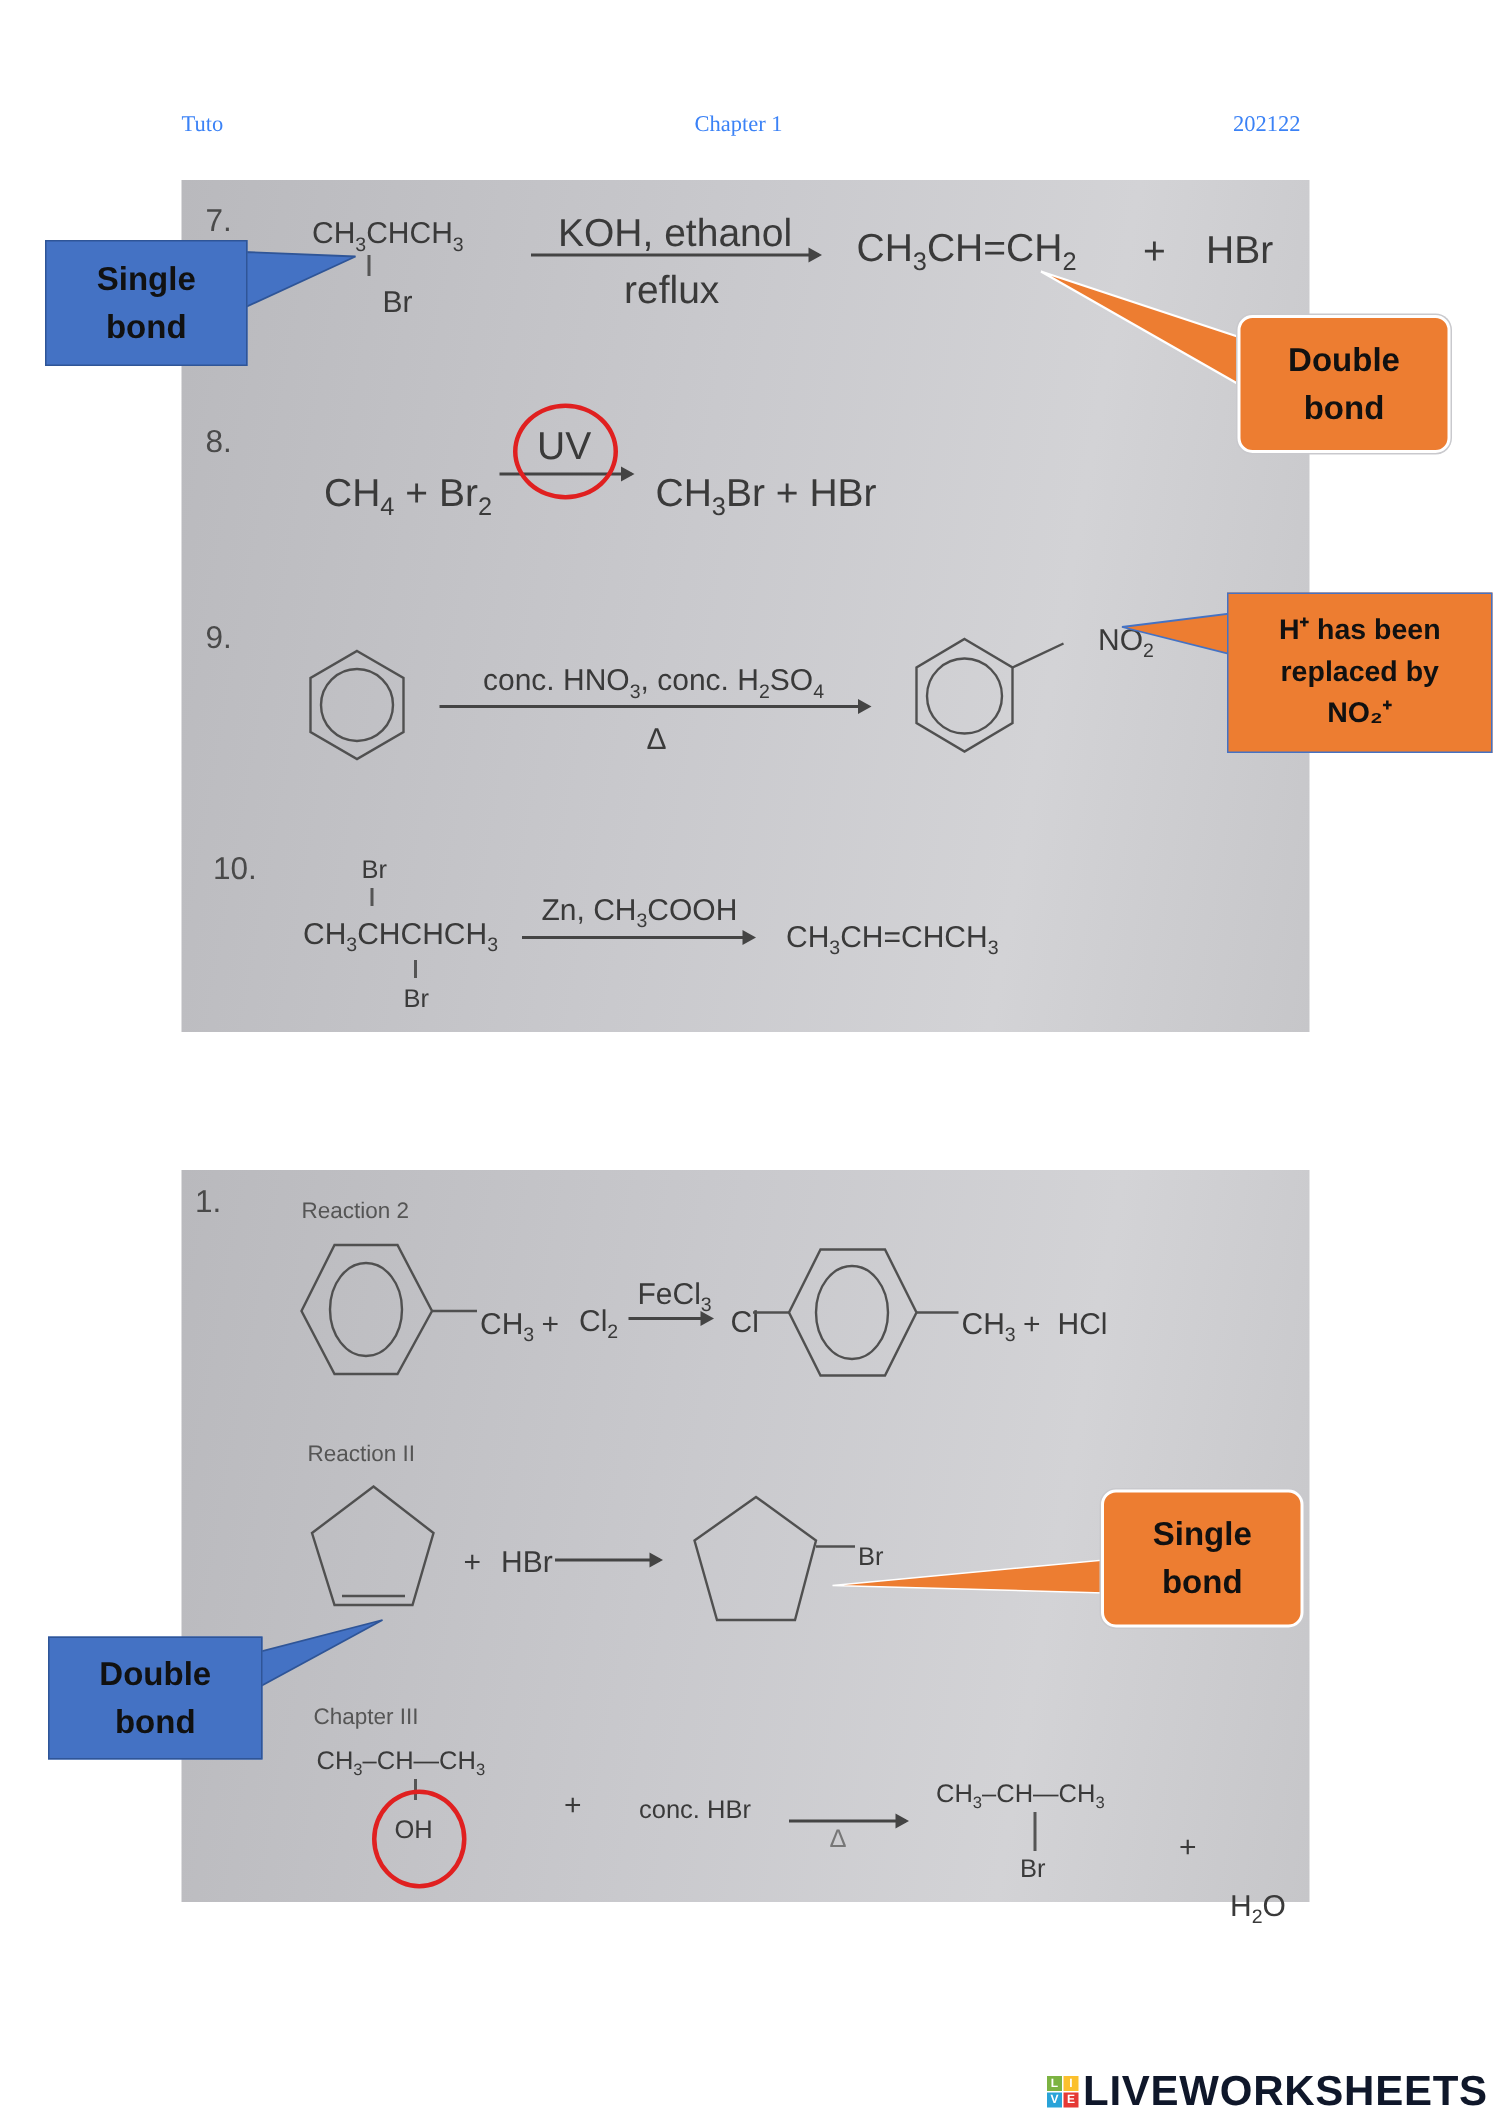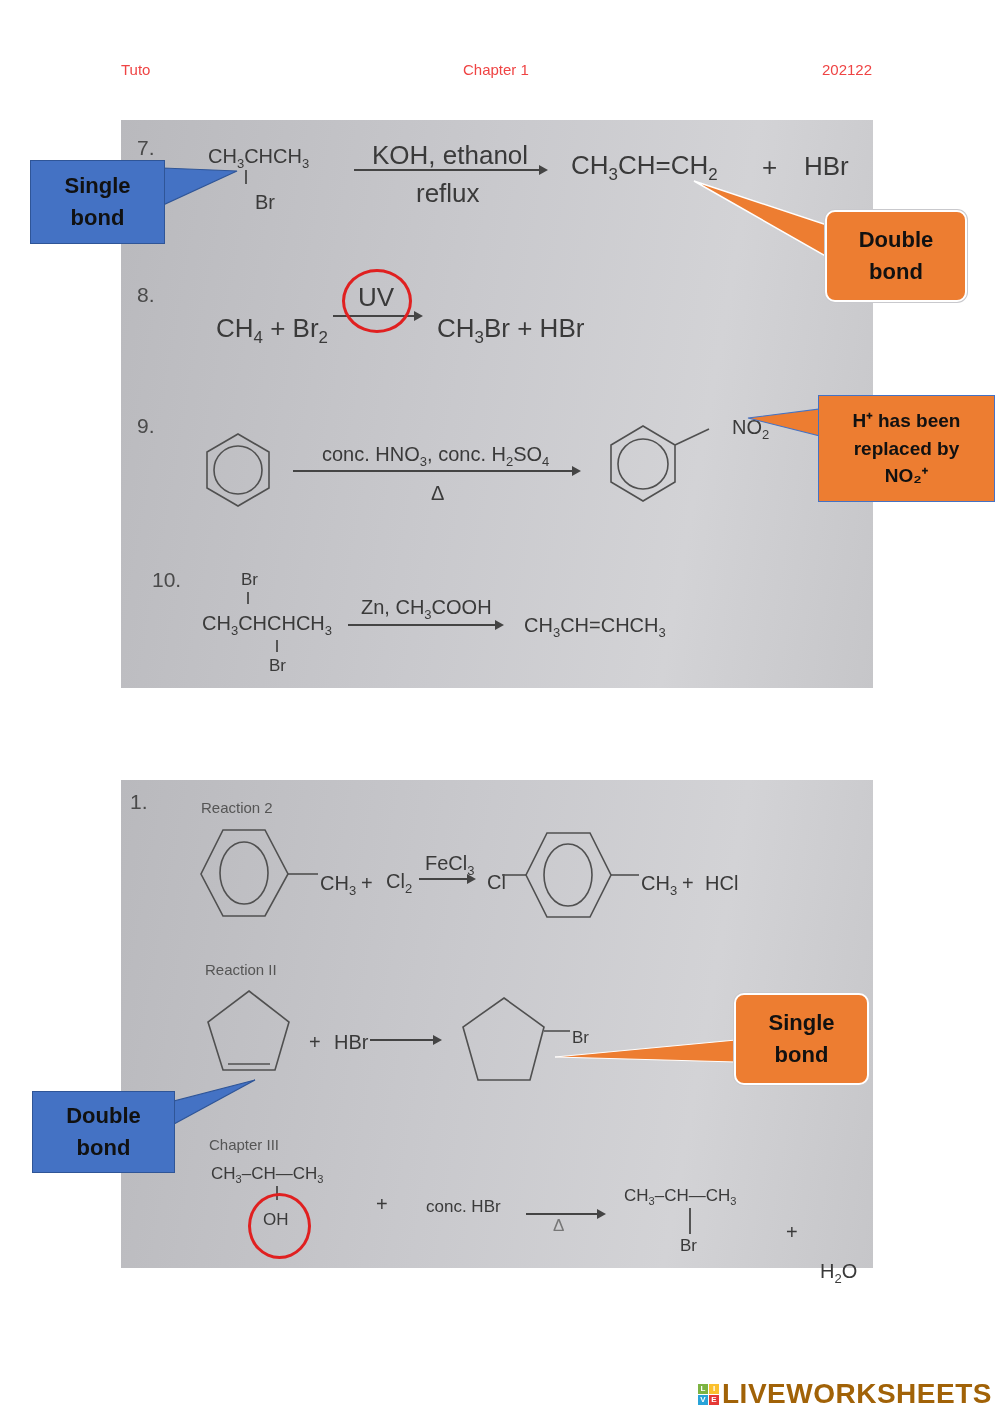--- a/index.html
+++ b/index.html
@@ -1,18 +1,18 @@
 <!DOCTYPE html>
 <html><head>
 <meta charset="utf-8">
 <style>
   html, body { margin:0; padding:0; }
   body { width:1000px; height:1413px; background:#ffffff; position:relative; overflow:hidden;
          font-family:"Liberation Sans", sans-serif; color:#222; }
-  .hdr { position:absolute; top:61px; font-size:15px; color:#ef4444; }
+  .hdr { position:absolute; top:75px; font-size:15px; color:#3b82f6;font-family:Liberation Serif, serif; }
   .photo { position:absolute; left:121px; width:752px;
            background:linear-gradient(100deg,#b9b9bd 0%,#c9c9cd 45%,#d3d3d6 75%,#c6c6c9 100%); }
   .chem { position:absolute; font-family:"Liberation Sans", sans-serif; color:#3a3a3a; white-space:nowrap; }
   .num { font-size:21px; color:#4a4a4a; }
   .f22 { font-size:26px; }
   .f20 { font-size:20px; }
   .f17 { font-size:17px; }
   .f14 { font-size:20px; }
   .small { font-size:15px; color:#555; }
   .arrow { position:absolute; height:2px; background:#444; }
@@ -23,21 +23,21 @@
   .callout { position:absolute; font-weight:bold; color:#111; text-align:center; display:flex;
              align-items:center; justify-content:center; line-height:1.45; }
   .blue { background:#4472c4; border:1.5px solid #2f5597; font-size:22px; }
   .orange { background:#ed7d31; border:2px solid #ffffff; border-radius:10px; box-shadow:0 0 0 1px #c9c9cd; font-size:22px; }
   .orange-sq { background:#ed7d31; border:1.5px solid #4472c4; font-size:19px; }
   .redcircle { position:absolute; border:3px solid #e02020; border-radius:50%; }
   svg.ov { position:absolute; left:0; top:0; width:1000px; height:1413px; pointer-events:none; }
   .logo { position:absolute; left:698px; top:1378px; display:flex; align-items:center; }
   .logo-grid { display:grid; grid-template-columns:10px 10px; grid-template-rows:10px 10px; gap:1px; margin-right:3px; }
   .logo-grid span { font-size:8px; font-weight:bold; color:#fff; text-align:center; line-height:10px; }
-  .logo-text { font-size:28px; font-weight:bold; color:#a16207; letter-spacing:0.5px; }
+  .logo-text { font-size:28px; font-weight:bold; color:#0f172a; letter-spacing:0.5px; }
 </style>
 </head>
 <body>
 
 <div class="hdr" style="left:121px">Tuto</div>
 <div class="hdr" style="left:463px">Chapter 1</div>
 <div class="hdr" style="left:822px">202122</div>
 
 <div class="photo" style="top:120px;height:568px"></div>
 
@@ -60,21 +60,21 @@
 <div class="arrow" style="left:333px;top:315px;width:88px"></div>
 <div class="redcircle" style="left:342px;top:269px;width:64px;height:58px"></div>
 <div class="chem f22" style="left:437px;top:313px">CH<sub>3</sub>Br + HBr</div>
 
 <div class="chem num" style="left:137px;top:414px">9.</div>
 <div class="chem f20" style="left:322px;top:443px">conc. HNO<sub>3</sub>, conc. H<sub>2</sub>SO<sub>4</sub></div>
 <div class="arrow" style="left:293px;top:470px;width:286px"></div>
 <div class="chem f20" style="left:431px;top:482px">Δ</div>
 <div class="chem f20" style="left:732px;top:416px">NO<sub>2</sub></div>
 
-<div class="chem num" style="left:152px;top:568px">10.</div>
+<div class="chem num" style="left:142px;top:568px">10.</div>
 <div class="chem f17" style="left:241px;top:570px">Br</div>
 <div class="vline" style="left:247px;top:592px;height:12px"></div>
 <div class="chem f20" style="left:202px;top:612px">CH<sub>3</sub>CHCHCH<sub>3</sub></div>
 <div class="vline" style="left:276px;top:640px;height:12px"></div>
 <div class="chem f17" style="left:269px;top:656px">Br</div>
 <div class="chem f20" style="left:361px;top:596px">Zn, CH<sub>3</sub>COOH</div>
 <div class="arrow" style="left:348px;top:624px;width:154px"></div>
 <div class="chem f20" style="left:524px;top:614px">CH<sub>3</sub>CH=CHCH<sub>3</sub></div>
 
 <div class="chem num" style="left:130px;top:790px">1.</div>

